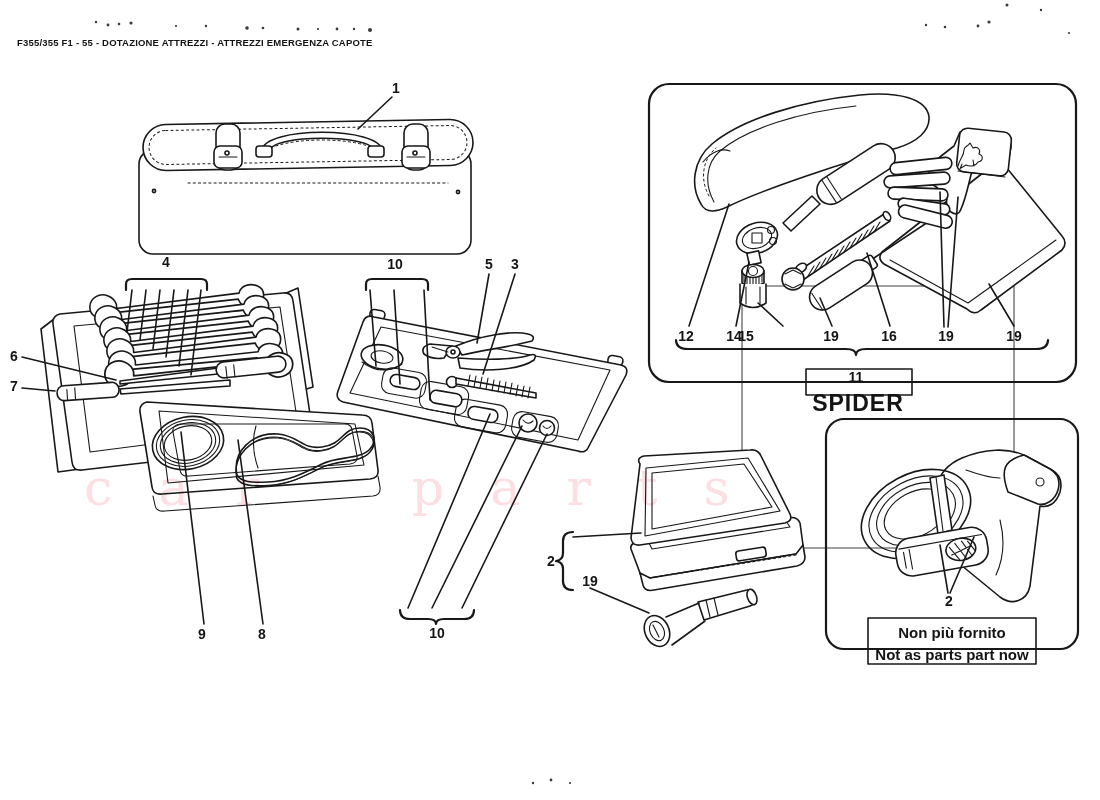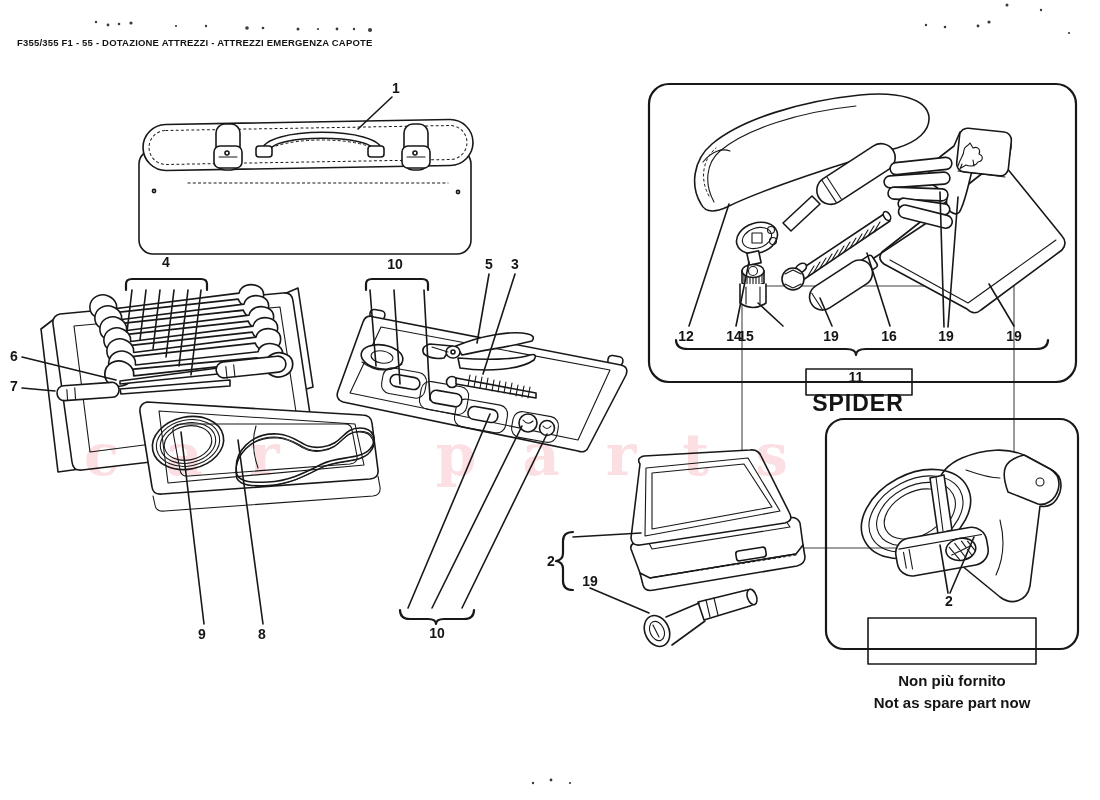--- a/index.html
+++ b/index.html
@@ -12,26 +12,26 @@
   #art .t{stroke-width:1.1;}
   #art .b{stroke-width:2.2;}
   #art .d{stroke-width:1;stroke-dasharray:2.2 3;}
   #art .cell{stroke:none;fill:var(--chk,#d6d6d6);}
   #art .spk{stroke:none;fill:#3a3a3a;}
   .lbl{position:absolute;transform:translate(-50%,-50%);font-weight:bold;font-size:14px;
        white-space:nowrap;z-index:30;}
   #page-title{position:absolute;left:17px;top:37px;transform:none;font-size:9.5px;
        letter-spacing:.2px;z-index:30;font-weight:bold;}
   #spider-caption{font-size:23px;letter-spacing:1px;margin-top:22px;}
-  .note{font-size:15px;margin-top:48px;}
+  .note{font-size:15px;}
   #wm-brand{position:absolute;left:56px;top:296px;font-family:"DejaVu Serif",serif;
        font-weight:bold;font-size:166px;line-height:1;letter-spacing:-5px;
        color:var(--wm,#e02236);opacity:.40;mix-blend-mode:multiply;z-index:20;}
-  #wm-tagline{position:absolute;left:84px;top:426px;font-family:"DejaVu Serif",serif;
-       font-weight:bold;font-size:58px;line-height:1;letter-spacing:46px;word-spacing:44px;
+  #wm-tagline{position:absolute;left:84px;top:462px;font-family:"DejaVu Serif",serif;
+       font-weight:normal;font-size:51px;line-height:1;letter-spacing:46px;word-spacing:44px;
        color:var(--wm,#e02236);opacity:.15;mix-blend-mode:multiply;z-index:21;}
 </style>
 </head>
 <body>
 
 <div id="stage">
 
   <svg id="art" width="1100" height="800" viewBox="0 0 1100 800">
 
     <defs>
@@ -368,14 +368,14 @@
   <div class="lbl" style="left:734px;top:336px">14</div>
   <div class="lbl" style="left:746px;top:336px">15</div>
   <div class="lbl" style="left:831px;top:336px">19</div>
   <div class="lbl" style="left:889px;top:336px">16</div>
   <div class="lbl" style="left:946px;top:336px">19</div>
   <div class="lbl" style="left:1014px;top:336px">19</div>
   <div class="lbl" style="left:856px;top:377px">11</div>
   <div class="lbl" id="spider-caption" style="left:858px;top:381px">SPIDER</div>
   <div class="lbl" style="left:949px;top:601px">2</div>
   <div class="lbl note" style="left:952px;top:632px">Non più fornito</div>
-  <div class="lbl note" style="left:952px;top:654px">Not as spare part now</div>
+  <div class="lbl note" style="left:952px;top:654px">Not as parts part now</div>
 </div>
 
 </body></html>

